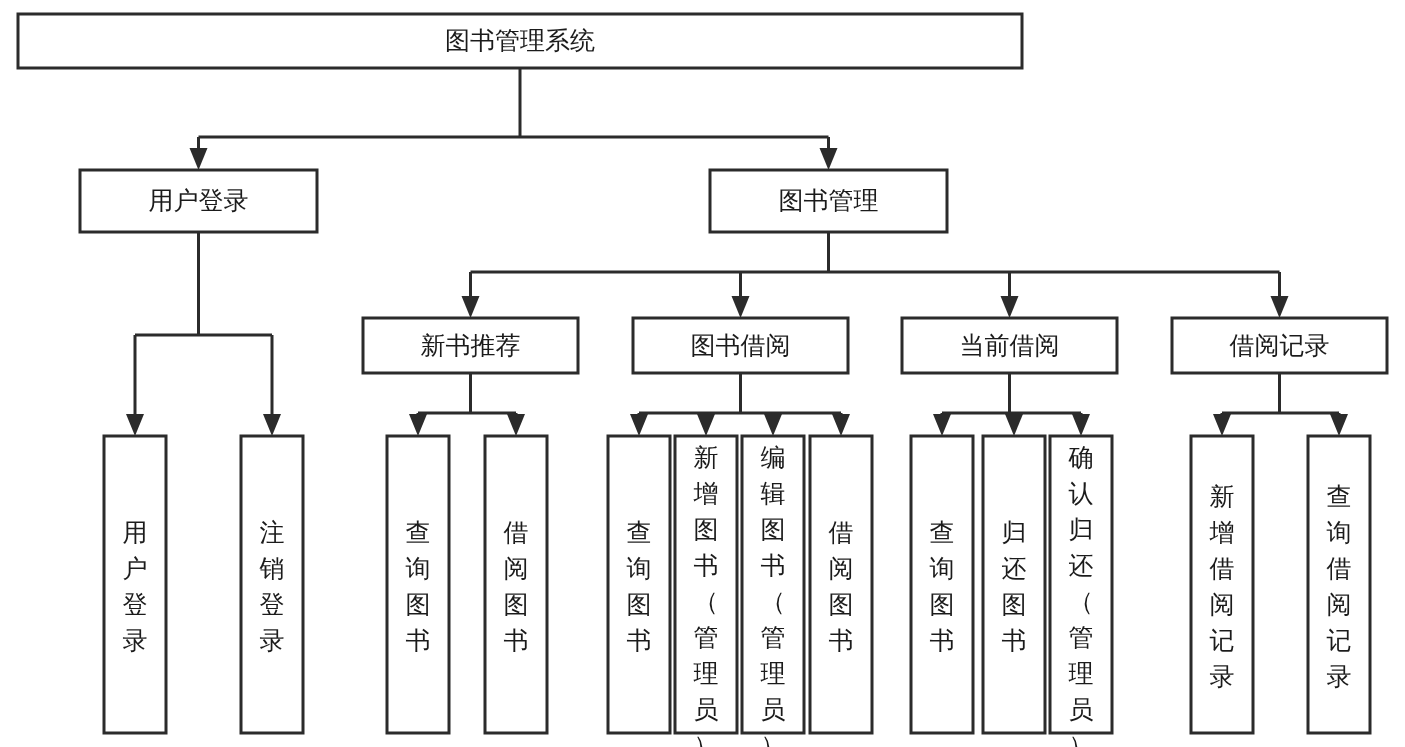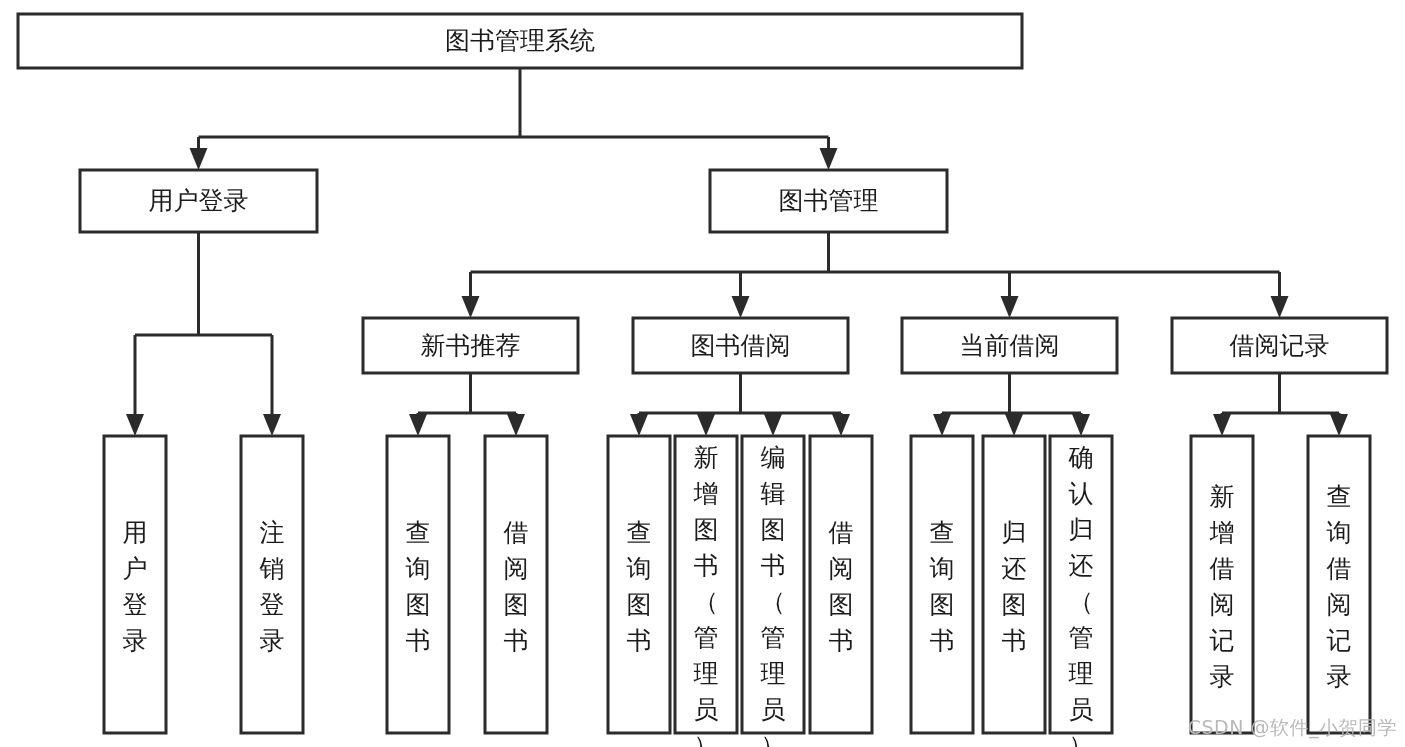--- a/index.html
+++ b/index.html
@@ -206,14 +206,13 @@
         <g>
           <rect x="1191" y="436" width="62" height="297" class="leaf-box"></rect>
           <text x="1222" class="leaf-label"><tspan x="1222" y="504.58">新</tspan><tspan x="1222" y="540.5799999999999">增</tspan><tspan x="1222" y="576.5799999999999">借</tspan><tspan x="1222" y="612.5799999999999">阅</tspan><tspan x="1222" y="648.5799999999999">记</tspan><tspan x="1222" y="684.5799999999999">录</tspan></text>
         </g>
         <g>
           <rect x="1308" y="436" width="62" height="297" class="leaf-box"></rect>
           <text x="1339" class="leaf-label"><tspan x="1339" y="504.58">查</tspan><tspan x="1339" y="540.5799999999999">询</tspan><tspan x="1339" y="576.5799999999999">借</tspan><tspan x="1339" y="612.5799999999999">阅</tspan><tspan x="1339" y="648.5799999999999">记</tspan><tspan x="1339" y="684.5799999999999">录</tspan></text>
         </g>
       </g>
   </svg>
-  <div class="watermark">CSDN @软件_小贺同学</div>
 </div>
 
 </body></html>

